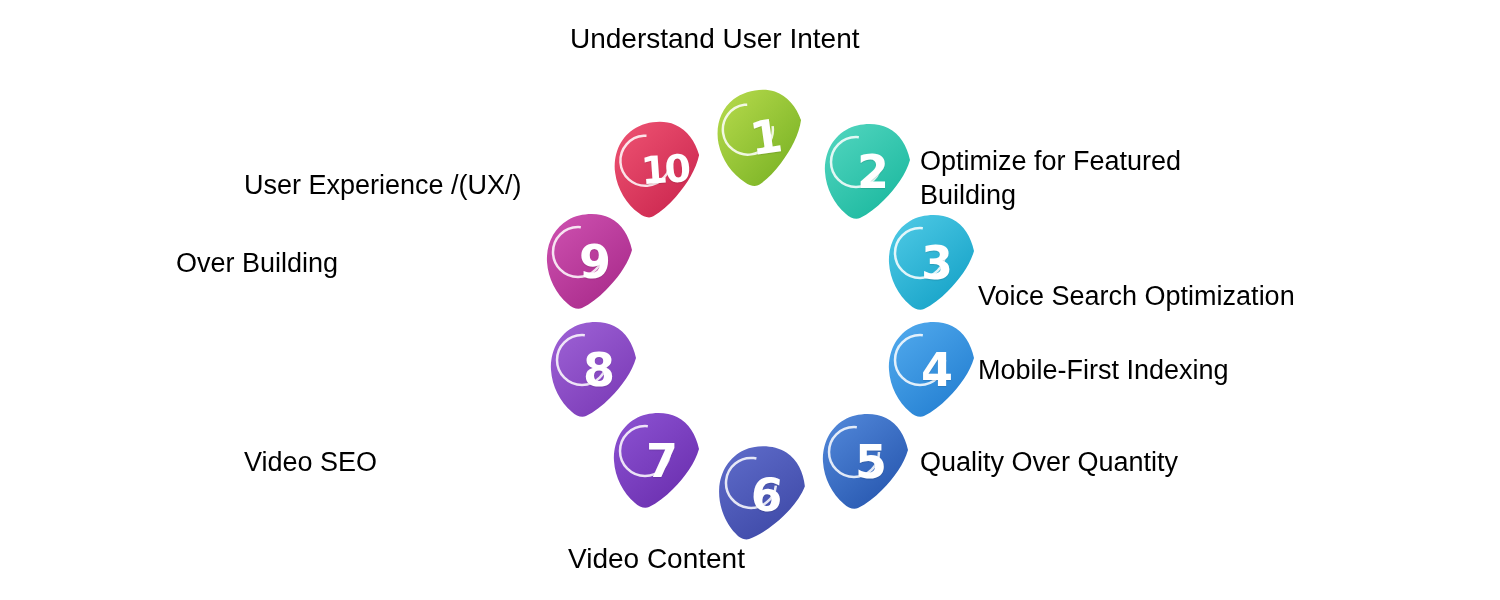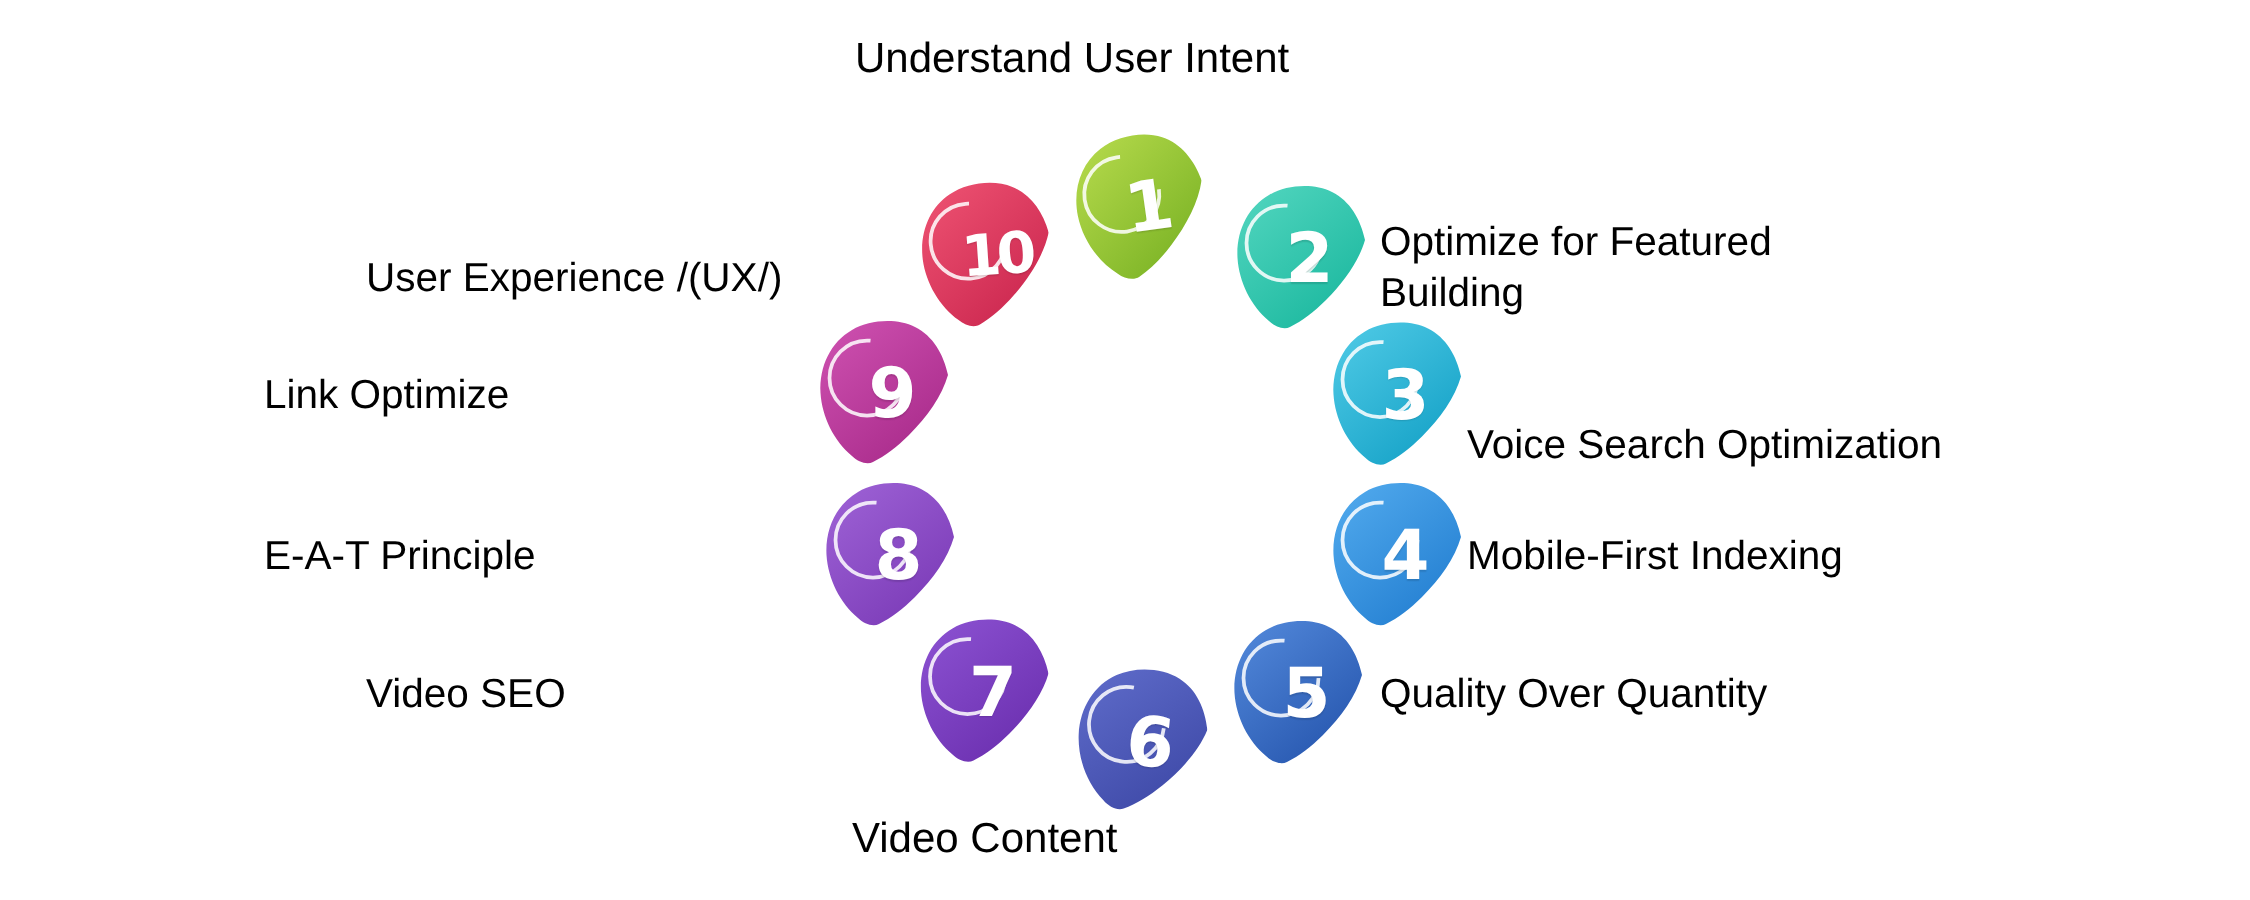--- a/index.html
+++ b/index.html
@@ -137,17 +137,16 @@
     <span class="pin-num two-digit">10</span>
   </div>
 
   <div class="lbl l1">Understand User Intent</div>
   <div class="lbl lbl-wrap l2">Optimize for Featured Building</div>
   <div class="lbl l3">Voice Search Optimization</div>
   <div class="lbl l4">Mobile-First Indexing</div>
   <div class="lbl l5">Quality Over Quantity</div>
   <div class="lbl l6">Video Content</div>
   <div class="lbl l7">Video SEO</div>
-  <div class="lbl l8">E-A-T Principle</div>
-  <div class="lbl l9">Link Optimize</div>
+  <div class="lbl l9">Over Building</div>
   <div class="lbl l10">User Experience /(UX/)</div>
 
 </div>
 
 </body></html>

